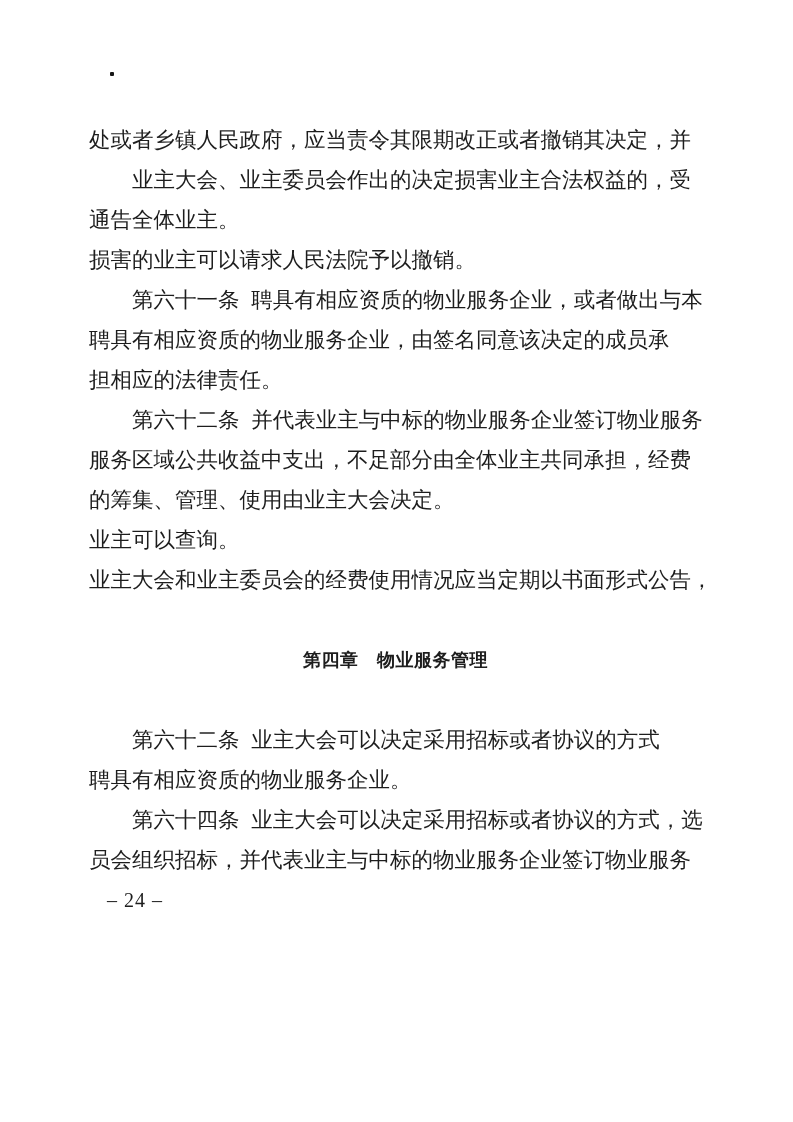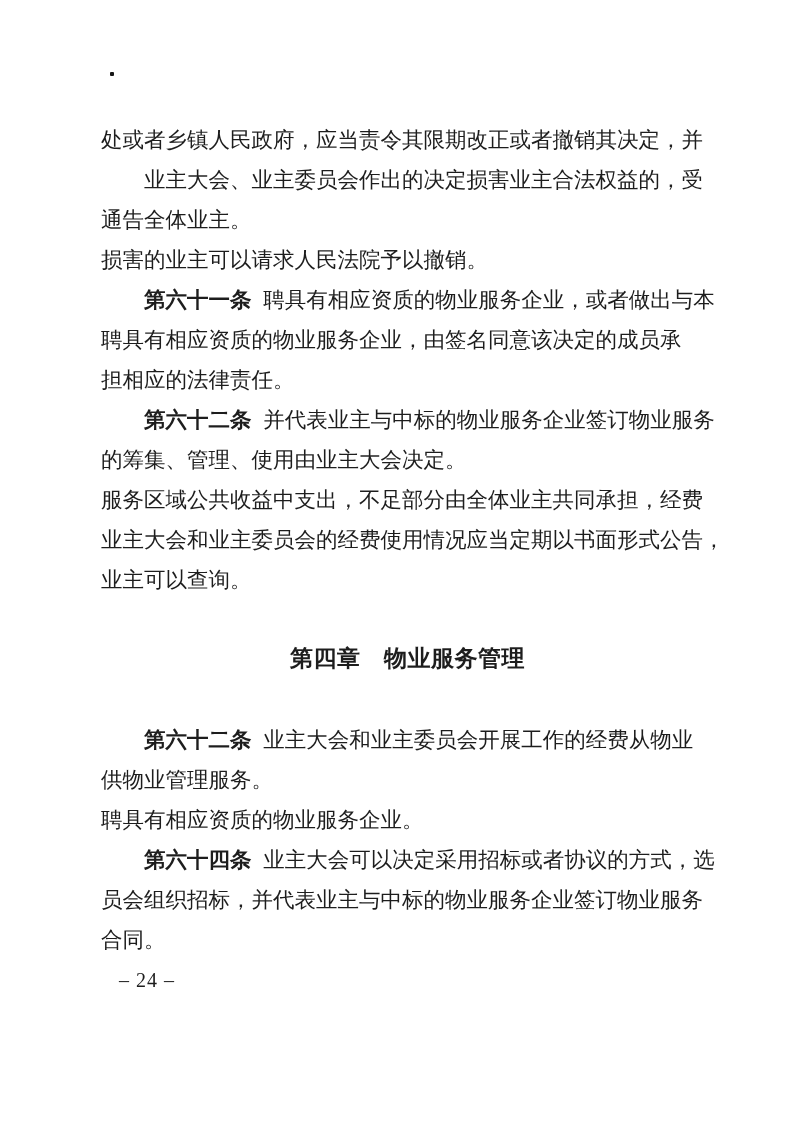--- a/index.html
+++ b/index.html
@@ -11,47 +11,47 @@
     position: relative;
     width: 793px;
     height: 1122px;
     background: #ffffff;
     overflow: hidden;
     color: #1d1d1d;
     font-family: "Liberation Serif", "DejaVu Serif", serif;
   }
   .doc-body {
     position: absolute;
-    left: 101px;
+    left: 89px;
     top: 120px;
     width: 613px;
     font-size: 21.5px;
     line-height: 40px;
   }
   .tline {
     height: 40px;
     white-space: nowrap;
   }
   .tline.indent {
     padding-left: 43px; 
   }
   .term {
-    font-weight: 700;
+    font-weight: 400;
     margin-right: 0.55em;
   }
   .blank {
     height: 40px;
   }
   .chapter-heading {
     height: 40px;
     text-align: center;
     font-weight: 700;
-    font-size: 23px;
+    font-size: 18px;
     letter-spacing: 0.5px;
-    font-family: Liberation Mono, monospace;
+    font-family: Liberation Serif, serif;
   }
   .page-number {
     margin-left: 18px;
     font-size: 20px;
     letter-spacing: 1px;
   }
   .stray-dot {
     position: absolute;
     left: 110px;
     top: 72px;
@@ -68,28 +68,26 @@
   <span class="stray-dot"></span>
   <div class="doc-body" id="doc-body">
       <div class="tline"><span>处或者乡镇人民政府，应当责令其限期改正或者撤销其决定，并</span></div>
       <div class="tline indent"><span>业主大会、业主委员会作出的决定损害业主合法权益的，受</span></div>
       <div class="tline"><span>通告全体业主。</span></div>
       <div class="tline"><span>损害的业主可以请求人民法院予以撤销。</span></div>
       <div class="tline indent"><span class="term">第六十一条</span><span>聘具有相应资质的物业服务企业，或者做出与本</span></div>
       <div class="tline"><span>聘具有相应资质的物业服务企业，由签名同意该决定的成员承</span></div>
       <div class="tline"><span>担相应的法律责任。</span></div>
       <div class="tline indent"><span class="term">第六十二条</span><span>并代表业主与中标的物业服务企业签订物业服务</span></div>
+      <div class="tline"><span>服务区域公共收益中支出，不足部分由全体业主共同承担，经费</span></div>
       <div class="tline"><span>的筹集、管理、使用由业主大会决定。</span></div>
-      <div class="tline"><span>服务区域公共收益中支出，不足部分由全体业主共同承担，经费</span></div>
+      <div class="tline"><span>业主可以查询。</span></div>
       <div class="tline"><span>业主大会和业主委员会的经费使用情况应当定期以书面形式公告，</span></div>
-      <div class="tline"><span>业主可以查询。</span></div>
       <div class="blank"></div>
       <div class="chapter-heading">第四章　物业服务管理</div>
       <div class="blank"></div>
-      <div class="tline indent"><span class="term">第六十二条</span><span>业主大会和业主委员会开展工作的经费从物业</span></div>
-      <div class="tline"><span>供物业管理服务。</span></div>
+      <div class="tline indent"><span class="term">第六十二条</span><span>业主大会可以决定采用招标或者协议的方式</span></div>
       <div class="tline"><span>聘具有相应资质的物业服务企业。</span></div>
       <div class="tline indent"><span class="term">第六十四条</span><span>业主大会可以决定采用招标或者协议的方式，选</span></div>
       <div class="tline"><span>员会组织招标，并代表业主与中标的物业服务企业签订物业服务</span></div>
-      <div class="tline"><span>合同。</span></div>
       <div class="page-number">– 24 –</div>
     </div>
 </div>
 
 </body></html>

